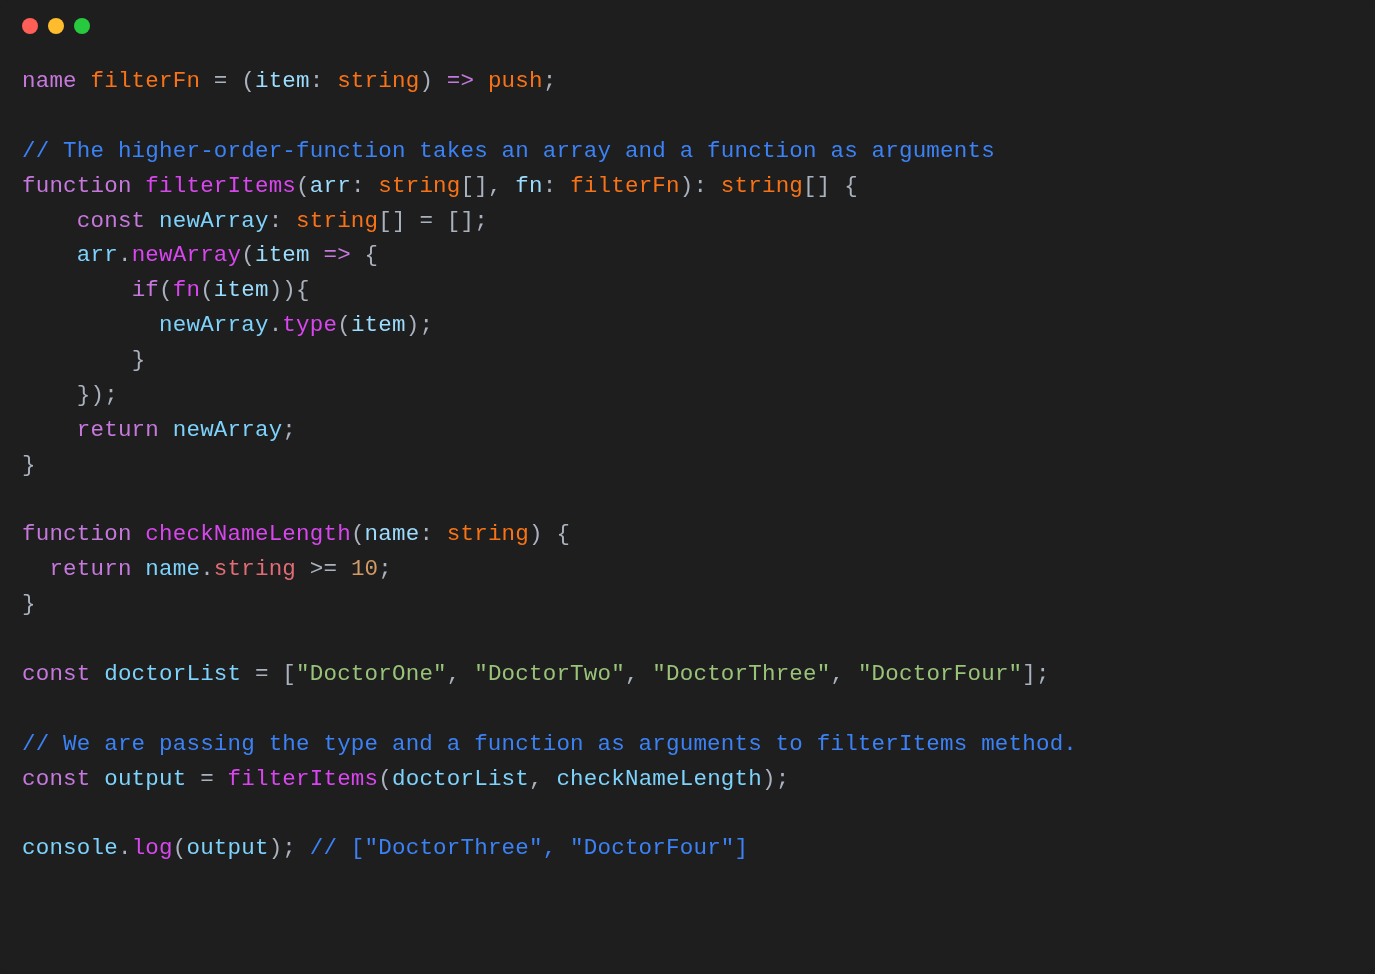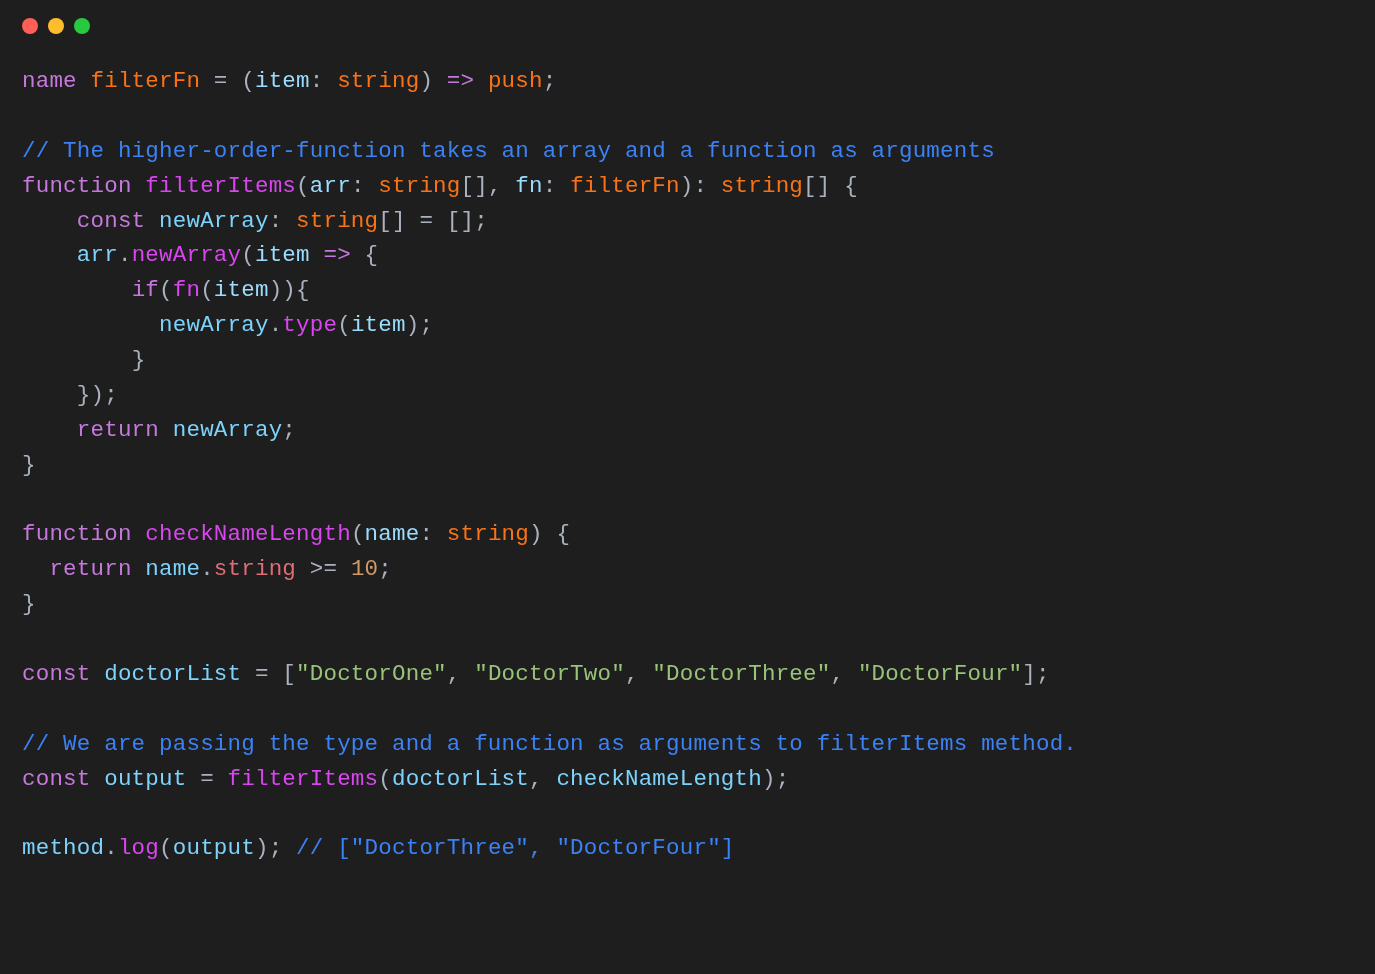--- a/index.html
+++ b/index.html
@@ -74,14 +74,14 @@
 
 <span><span class="k-keyword">function</span> <span class="k-fn">checkNameLength</span><span class="k-punc">(</span><span class="k-param">name</span><span class="k-punc">: </span><span class="k-type">string</span><span class="k-punc">) {</span></span>
 <span><span>  </span><span class="k-keyword">return</span><span> </span><span class="k-var">name</span><span class="k-punc">.</span><span class="k-prop">string</span><span> </span><span class="k-punc">&gt;=</span><span> </span><span class="k-num">10</span><span class="k-punc">;</span></span>
 <span><span class="k-punc">}</span></span>
 
 <span><span class="k-keyword">const</span><span> </span><span class="k-var">doctorList</span><span class="k-punc"> = [</span><span class="k-str">"DoctorOne"</span><span class="k-punc">, </span><span class="k-str">"DoctorTwo"</span><span class="k-punc">, </span><span class="k-str">"DoctorThree"</span><span class="k-punc">, </span><span class="k-str">"DoctorFour"</span><span class="k-punc">];</span></span>
 
 <span><span class="k-comment">// We are passing the type and a function as arguments to filterItems method.</span></span>
 <span><span class="k-keyword">const</span><span> </span><span class="k-var">output</span><span class="k-punc"> = </span><span class="k-fn">filterItems</span><span class="k-punc">(</span><span class="k-var">doctorList</span><span class="k-punc">, </span><span class="k-var">checkNameLength</span><span class="k-punc">);</span></span>
 
-<span><span class="k-var">method</span><span class="k-punc">.</span><span class="k-fn">log</span><span class="k-punc">(</span><span class="k-var">output</span><span class="k-punc">); </span><span class="k-comment">// ["DoctorThree", "DoctorFour"]</span></span></div>
+<span><span class="k-var">console</span><span class="k-punc">.</span><span class="k-fn">log</span><span class="k-punc">(</span><span class="k-var">output</span><span class="k-punc">); </span><span class="k-comment">// ["DoctorThree", "DoctorFour"]</span></span></div>
 </div>
 
 </body></html>

